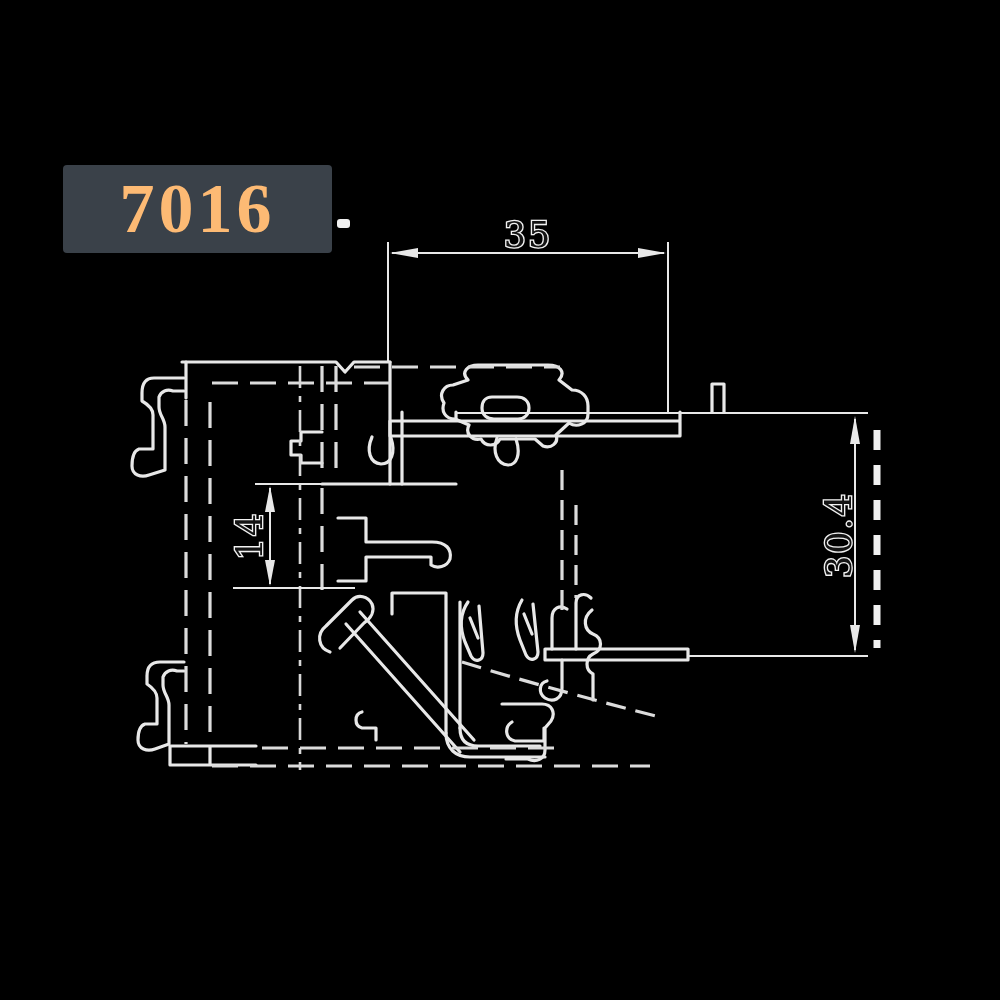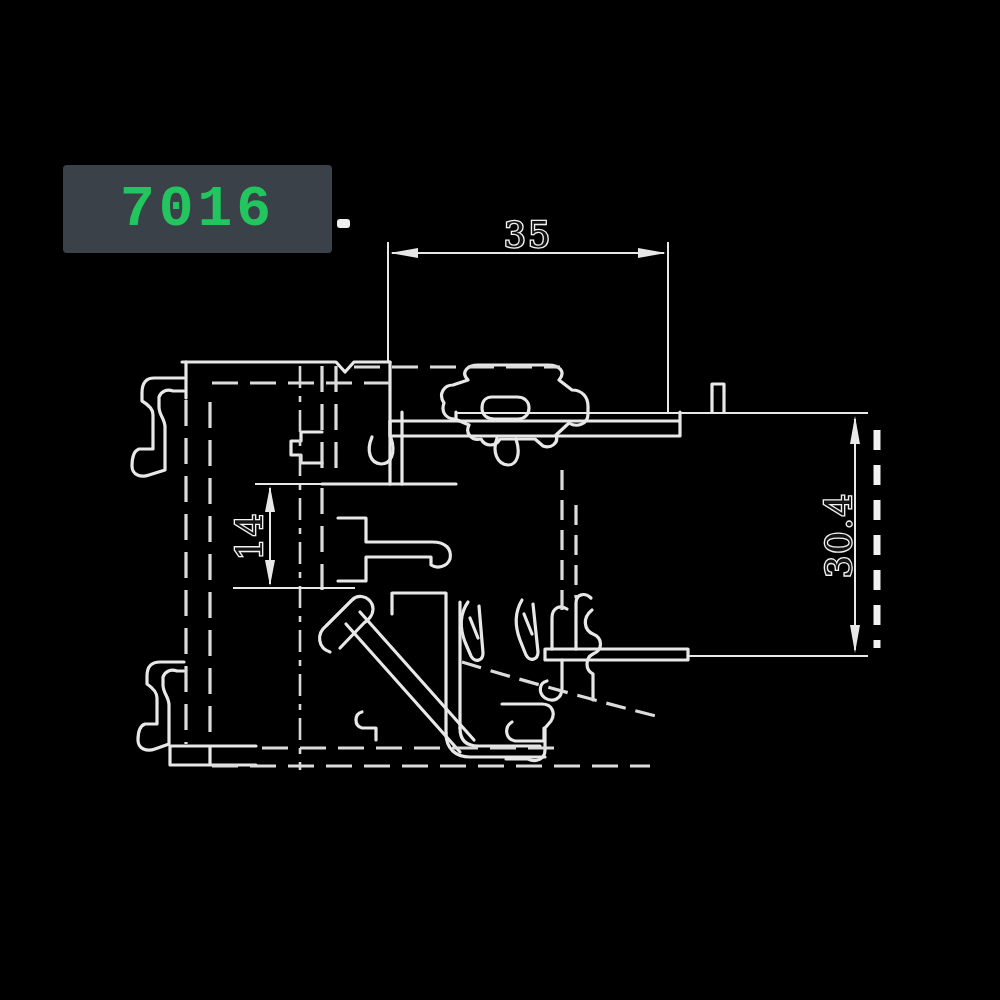--- a/index.html
+++ b/index.html
@@ -1,21 +1,21 @@
 <!DOCTYPE html>
 <html><head>
 <meta charset="utf-8">
 <style>
   html,body{margin:0;padding:0;background:#000;}
   #root{position:relative;width:1000px;height:1000px;background:#000;overflow:hidden;
         font-family:"Liberation Sans",sans-serif;}
   .badge{position:absolute;left:63px;top:165px;width:269px;height:88px;background:#3a4149;
          border-radius:4px;display:flex;align-items:center;justify-content:center;}
-  .badge span{font-weight:700;font-size:58px;letter-spacing:4px;color:#22c55e;
-              font-family:Liberation Mono, monospace;}
+  .badge span{font-weight:700;font-size:70px;letter-spacing:4px;color:#fdba74;
+              font-family:Liberation Serif, serif;}
   .mark{position:absolute;left:337px;top:219px;width:13px;height:9px;background:#f0f0f0;border-radius:3px;}
   svg{position:absolute;left:0;top:0;}
   .pl   {stroke:#e8e8e8;stroke-width:3.2;fill:none;stroke-linejoin:round;stroke-linecap:round;}
   .pd   {stroke:#dcdcdc;stroke-width:3.2;fill:none;stroke-dasharray:26 12;stroke-linecap:butt;}
   .pd2  {stroke:#dcdcdc;stroke-width:3.2;fill:none;stroke-dasharray:20 10;}
   .cl   {stroke:#d8d8d8;stroke-width:2.6;fill:none;stroke-dasharray:22 8 6 8;}
   .glass{stroke:#f2f2f2;stroke-width:7;fill:none;stroke-dasharray:20 15;}
   .dl   {stroke:#e8e8e8;stroke-width:2;fill:none;}
   .ar   {fill:#e8e8e8;stroke:none;}
   .dim  {font-family:"DejaVu Serif",serif;font-size:35px;letter-spacing:2px;

